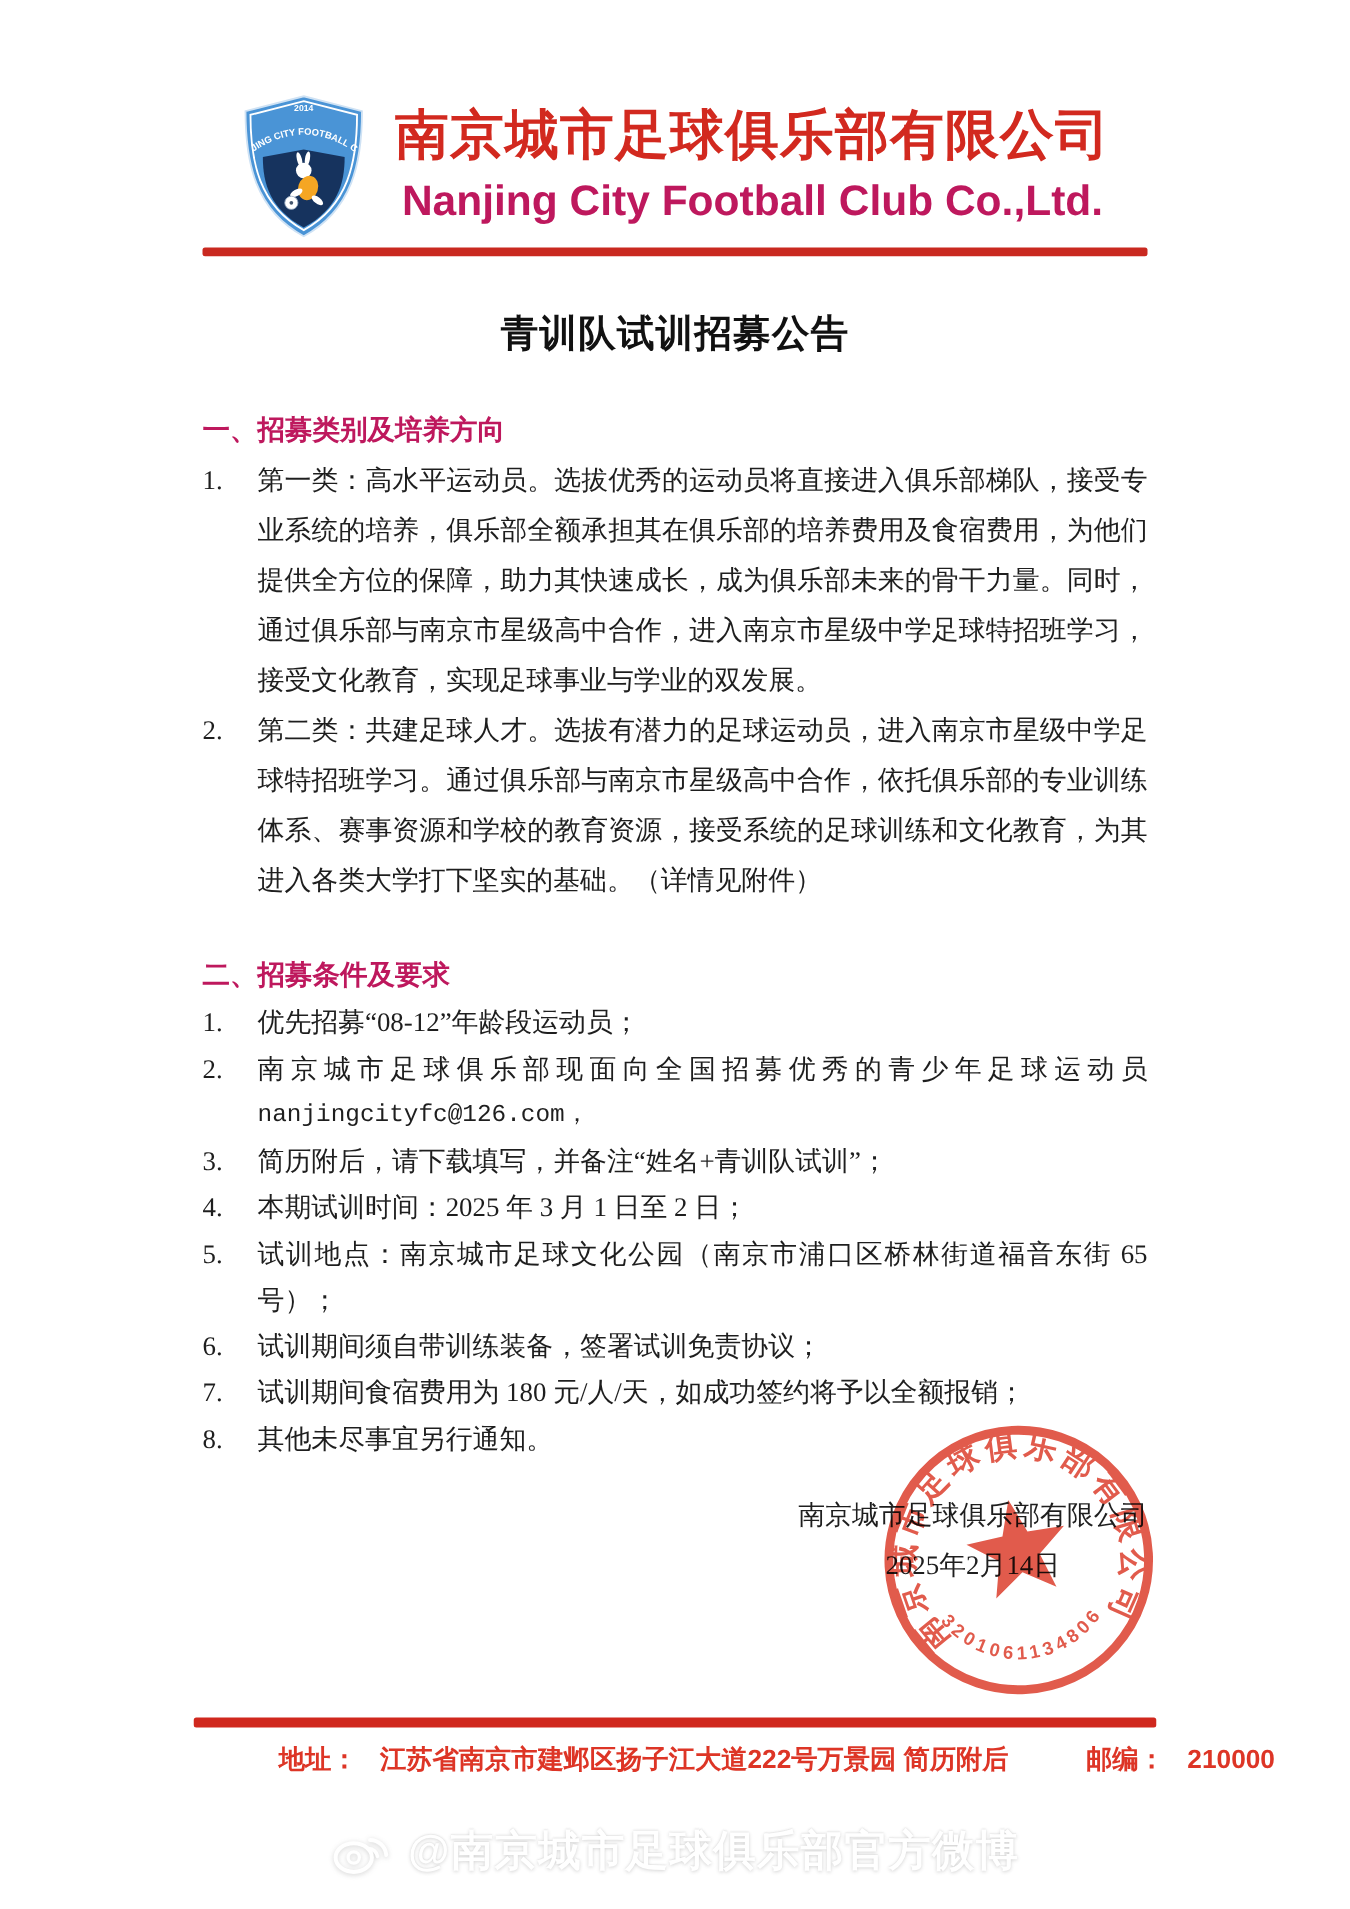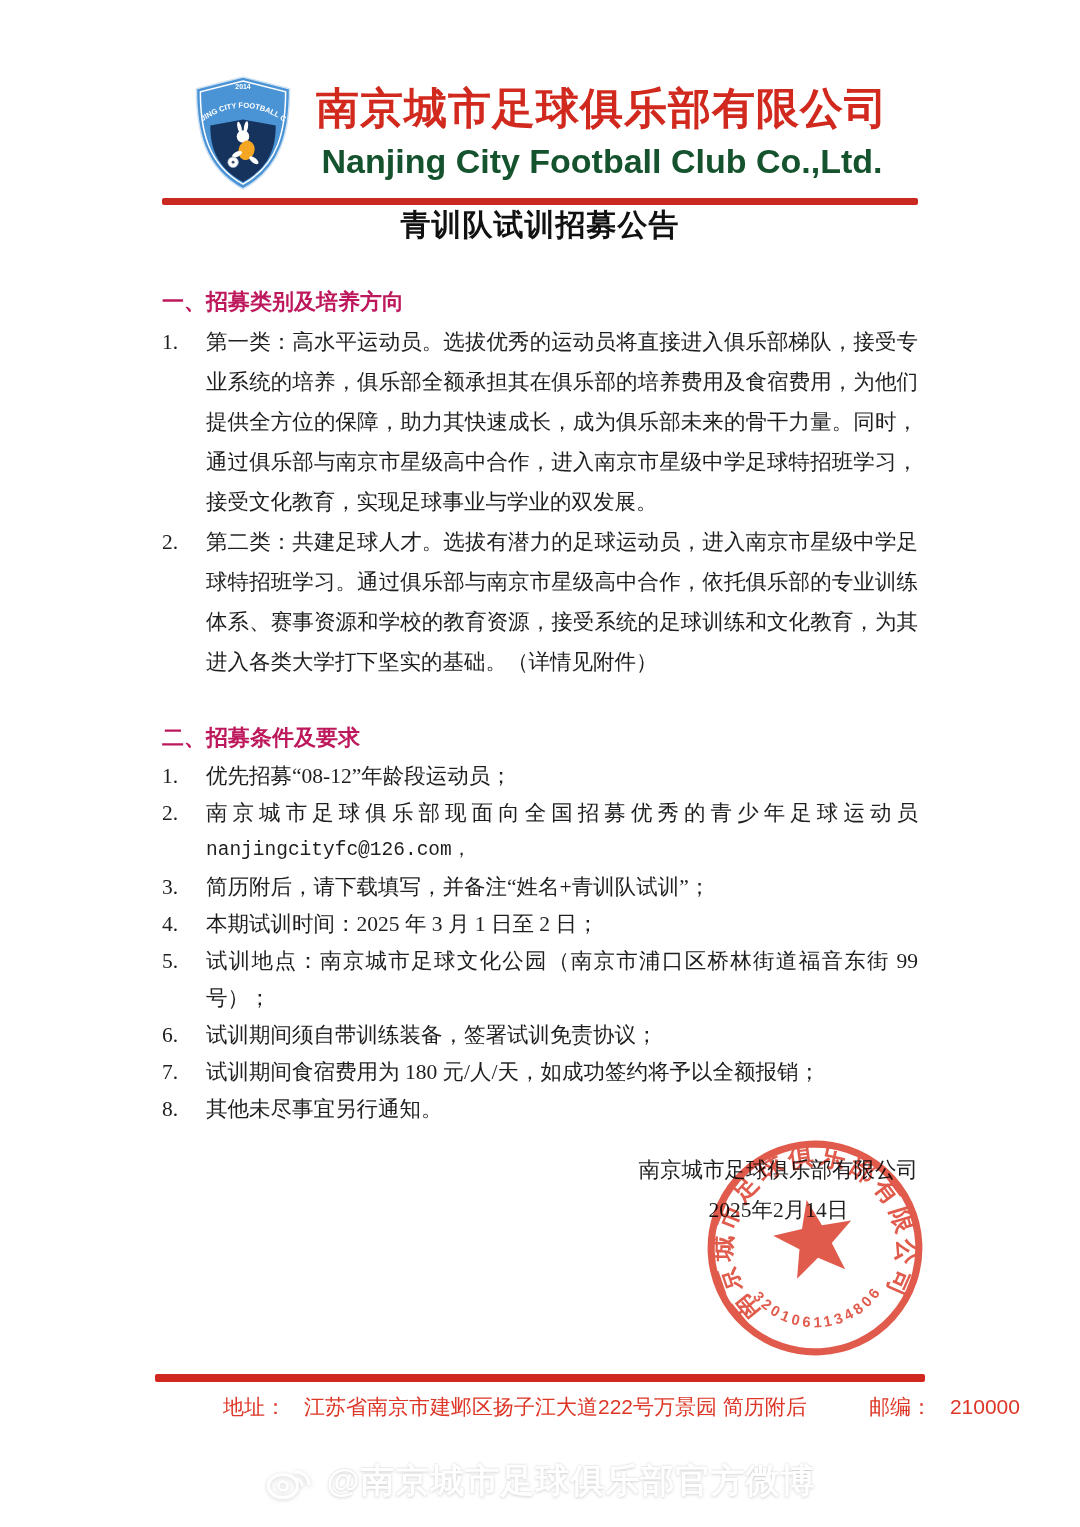--- a/index.html
+++ b/index.html
@@ -19,33 +19,33 @@
   }
   .logo-wrap { width: 102px; height: 114px; flex: none; }
   .brand-text { text-align: center; }
   .brand-zh {
     font-family: "Liberation Sans", "DejaVu Sans", sans-serif;
     font-weight: 900; font-size: 43px; letter-spacing: 1px;
     color: #d2291f; line-height: 1.1; white-space: nowrap;
   }
   .brand-en {
     font-family: "Liberation Sans", "DejaVu Sans", sans-serif;
-    font-weight: 700; font-size: 34px; color: #14532d;
+    font-weight: 700; font-size: 34px; color: #be185d;
     margin-top: 10px; white-space: nowrap;
   }
   .header-rule {
     height: 7px; background: #c92920; border-radius: 2px;
     margin-top: 8px;
   }
 
   
   .doc-title {
     font-family: "Liberation Sans", "DejaVu Sans", sans-serif;
     font-weight: 800; font-size: 30px; color: #111;
-    text-align: center; letter-spacing: 1px;
+    text-align: center; margin-top: 42px; letter-spacing: 1px;
   }
   .intro {
     margin-top: 32px; font-size: 21.5px; line-height: 40px;
     text-align: justify; text-indent: 2em;
   }
   .section { margin-top: 36px; }
   .section-heading {
     font-weight: 700; font-size: 22px; line-height: 40px; color: #be185d;
   }
   .item { display: flex; font-size: 21.5px; }
@@ -77,21 +77,21 @@
   }
 
   
   .footer {
     position: absolute; left: 155px; right: 155px; top: 1374px;
   }
   .footer-rule { height: 8px; background: #d0281e; border-radius: 2px; }
   .footer-text {
     margin-top: 11px; padding-left: 68px;
     font-family: "Liberation Sans", "DejaVu Sans", sans-serif;
-    font-weight: 400; font-size: 21px; color: #dd3526;
+    font-weight: 700; font-size: 21px; color: #dd3526;
     display: flex; align-items: baseline; white-space: nowrap;
   }
   .footer-text .gap-sm { width: 18px; flex: none; }
   .footer-text .gap-lg { width: 62px; flex: none; }
 
   
   .watermark {
     position: absolute; left: 0; top: 1458px; width: 100%;
     display: flex; align-items: flex-start; justify-content: center; gap: 12px;
   }
@@ -174,21 +174,21 @@
     <div class="item">
       <span class="num">3.</span>
       <span class="txt">简历附后，请下载填写，并备注“姓名+青训队试训”；</span>
     </div>
     <div class="item">
       <span class="num">4.</span>
       <span class="txt">本期试训时间：2025 年 3 月 1 日至 2 日；</span>
     </div>
     <div class="item">
       <span class="num">5.</span>
-      <span class="txt">试训地点：南京城市足球文化公园（南京市浦口区桥林街道福音东街 99 号）；</span>
+      <span class="txt">试训地点：南京城市足球文化公园（南京市浦口区桥林街道福音东街 65 号）；</span>
     </div>
     <div class="item">
       <span class="num">6.</span>
       <span class="txt">试训期间须自带训练装备，签署试训免责协议；</span>
     </div>
     <div class="item">
       <span class="num">7.</span>
       <span class="txt">试训期间食宿费用为 180 元/人/天，如成功签约将予以全额报销；</span>
     </div>
     <div class="item">

